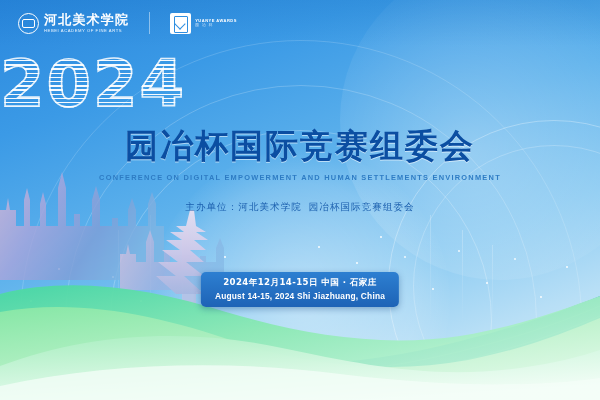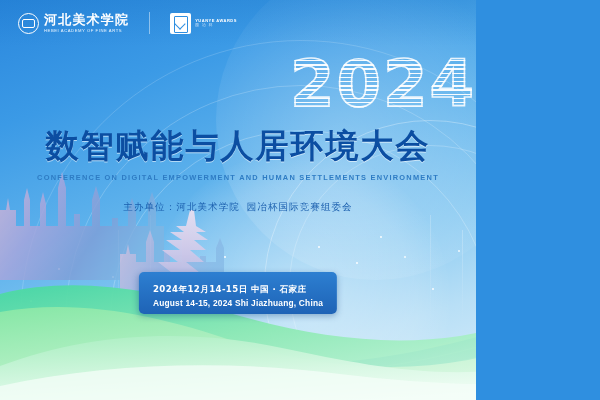--- a/index.html
+++ b/index.html
@@ -2,21 +2,21 @@
 <html><head>
 <meta charset="utf-8">
 <style>
   html,body{margin:0;padding:0;}
   body{
     width:600px;height:400px;overflow:hidden;
     font-family:"Liberation Sans","DejaVu Sans",sans-serif;
     background:#2f8fe0;
   }
   .poster{
-    position:relative;width:476px;height:400px;overflow:hidden;
+    position:relative;width:600px;height:400px;overflow:hidden;
     background:linear-gradient(160deg,#2a87dd 0%,#3b9ae6 22%,#5eb2ec 45%,#8ccbf2 66%,#b8dff6 82%,#d9eefb 100%);
   }
   
   .bg{position:absolute;inset:0;overflow:hidden;}
   .arc{position:absolute;border-radius:50%;border-style:solid;border-color:rgba(255,255,255,.16);}
   .arc.a1{width:560px;height:560px;left:20px;top:40px;border-width:1px;}
   .arc.a2{width:470px;height:470px;left:65px;top:85px;border-width:1px;border-color:rgba(255,255,255,.20);}
   .arc.a3{width:380px;height:380px;left:110px;top:130px;border-width:1px;border-color:rgba(255,255,255,.24);}
   .glowball{
     position:absolute;left:150px;top:150px;width:300px;height:300px;border-radius:50%;
@@ -41,21 +41,21 @@
   .enName{font-size:4.2px;color:#eaf5ff;letter-spacing:.55px;margin-top:3px;white-space:nowrap;}
   .divider{width:1px;height:22px;background:rgba(255,255,255,.45);}
   .logo2{display:flex;align-items:center;gap:4px;}
   .mark{width:21px;height:21px;background:#fff;border-radius:2px;position:relative;flex:0 0 auto;}
   .mark:before{content:"";position:absolute;left:4px;top:3px;width:12px;height:15px;border:1.6px solid #2f8fe0;border-radius:1px;}
   .mark:after{content:"";position:absolute;left:6px;top:7px;width:7px;height:7px;border-left:1.6px solid #2f8fe0;border-bottom:1.6px solid #2f8fe0;transform:rotate(-45deg);}
   .logo2txt{display:flex;flex-direction:column;line-height:1.25;}
   .l2a{font-size:4px;color:#fff;letter-spacing:.5px;font-weight:700;white-space:nowrap;}
   .l2b{font-size:3.6px;color:#dcecfb;letter-spacing:1.1px;white-space:nowrap;}
   
-  .yearWrap{position:absolute;left:0;right:0;top:52px;text-align:right;z-index:30;}
+  .yearWrap{position:absolute;left:0;right:0;top:52px;text-align:left;z-index:30;}
   .year{
     display:inline-block;font-size:64px;font-weight:700;letter-spacing:2px;
     font-family:"DejaVu Sans",sans-serif;
     color:transparent;-webkit-text-stroke:1.6px rgba(255,255,255,.85);
     background-image:repeating-linear-gradient(0deg,rgba(255,255,255,.95) 0px,rgba(255,255,255,.95) 1.4px,rgba(255,255,255,0) 1.4px,rgba(255,255,255,0) 4.2px);
     -webkit-background-clip:text;background-clip:text;
     line-height:1;
   }
   
   .titleWrap{position:absolute;left:0;right:0;top:127px;text-align:center;z-index:30;}
@@ -69,21 +69,21 @@
     white-space:nowrap;
   }
   .orgLine{
     margin-top:19px;font-size:9.5px;letter-spacing:1.1px;color:#1b5fae;
     font-family:Liberation Mono, monospace;
   }
   
   .dateBadge{
     position:absolute;left:50%;transform:translateX(-50%);top:272px;z-index:35;
     background:linear-gradient(180deg,#2d7fd1 0%,#1e63b6 100%);
-    border-radius:5px;padding:12px 14px 6px;text-align:left;
+    border-radius:5px;padding:5px 14px 6px;text-align:center;
     box-shadow:0 2px 6px rgba(12,60,120,.35);
   }
   .dateCn{font-size:8.6px;color:#fff;letter-spacing:.4px;font-family:"DejaVu Sans",sans-serif;font-weight:700;white-space:nowrap;}
   .dateEn{font-size:8.4px;color:#fff;letter-spacing:.2px;font-weight:700;margin-top:2px;white-space:nowrap;}
   
   .scene{position:absolute;left:0;right:0;bottom:0;height:230px;z-index:10;}
   .scene svg{display:block;width:600px;height:230px;}
   .stars span{position:absolute;background:#fff;border-radius:50%;opacity:.85;}
   .beam{position:absolute;background:linear-gradient(180deg,rgba(255,255,255,.55),rgba(255,255,255,0));}
 </style>
@@ -149,21 +149,21 @@
         <div class="l2b">园 冶 杯</div>
       </div>
     </div>
   </div>
 
   <div class="yearWrap">
     <div class="year">2024</div>
   </div>
 
   <div class="titleWrap">
-    <div class="cnTitle">数智赋能与人居环境大会</div>
+    <div class="cnTitle">园冶杯国际竞赛组委会</div>
     <div class="enTitle">CONFERENCE ON DIGITAL EMPOWERMENT AND HUMAN SETTLEMENTS ENVIRONMENT</div>
     <div class="orgLine">主办单位：河北美术学院  园冶杯国际竞赛组委会</div>
   </div>
 
   <div class="dateBadge">
     <div class="dateCn">2024年12月14-15日  中国 · 石家庄</div>
     <div class="dateEn">August 14-15, 2024 Shi Jiazhuang, China</div>
   </div>
 
   <div class="scene">

